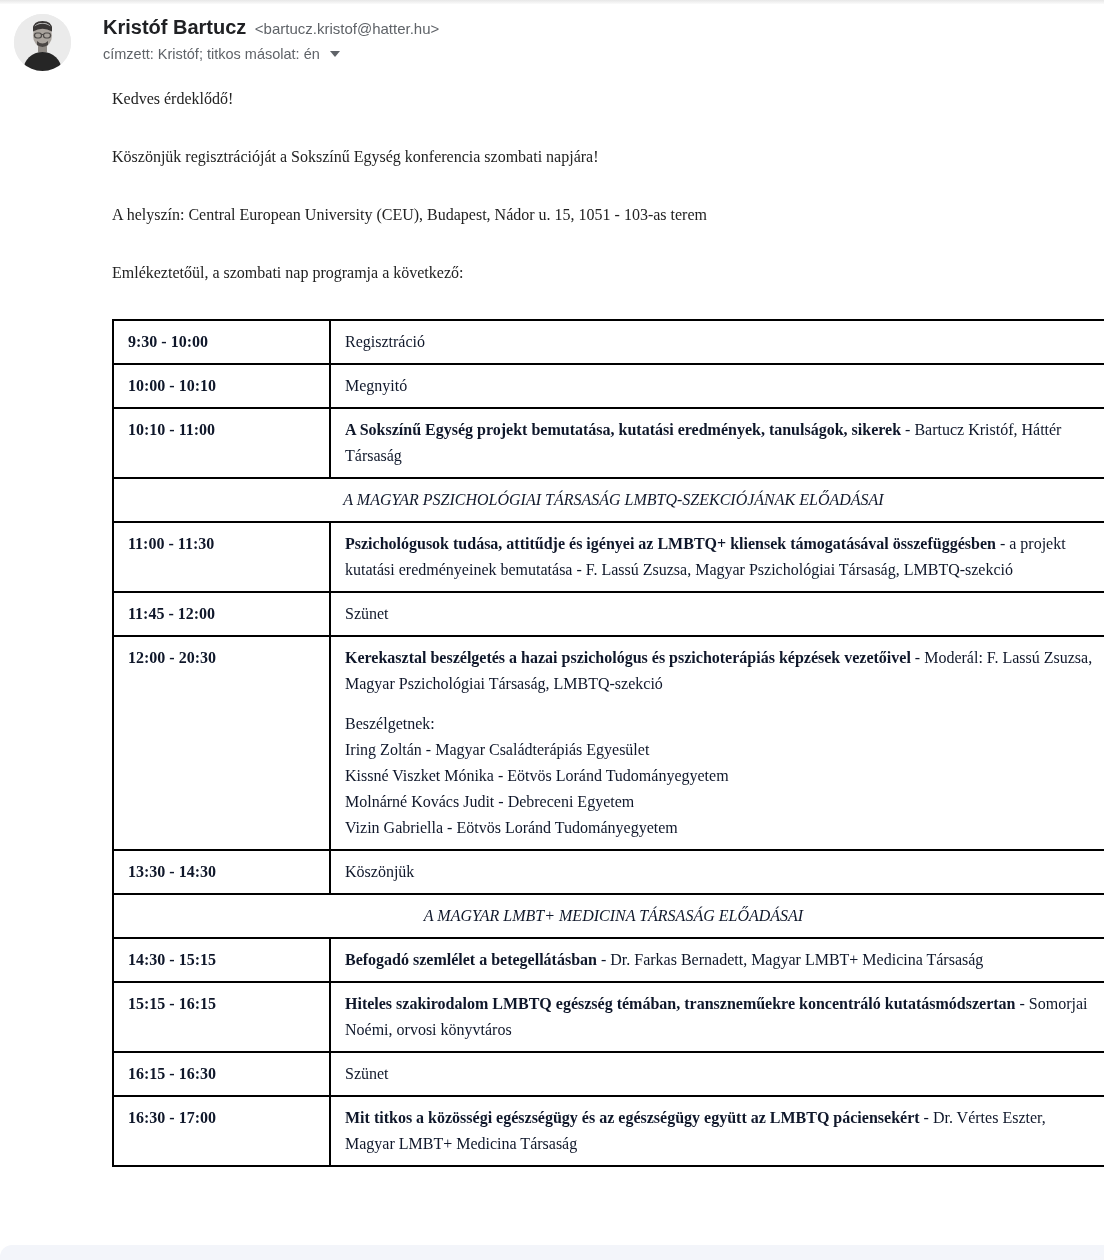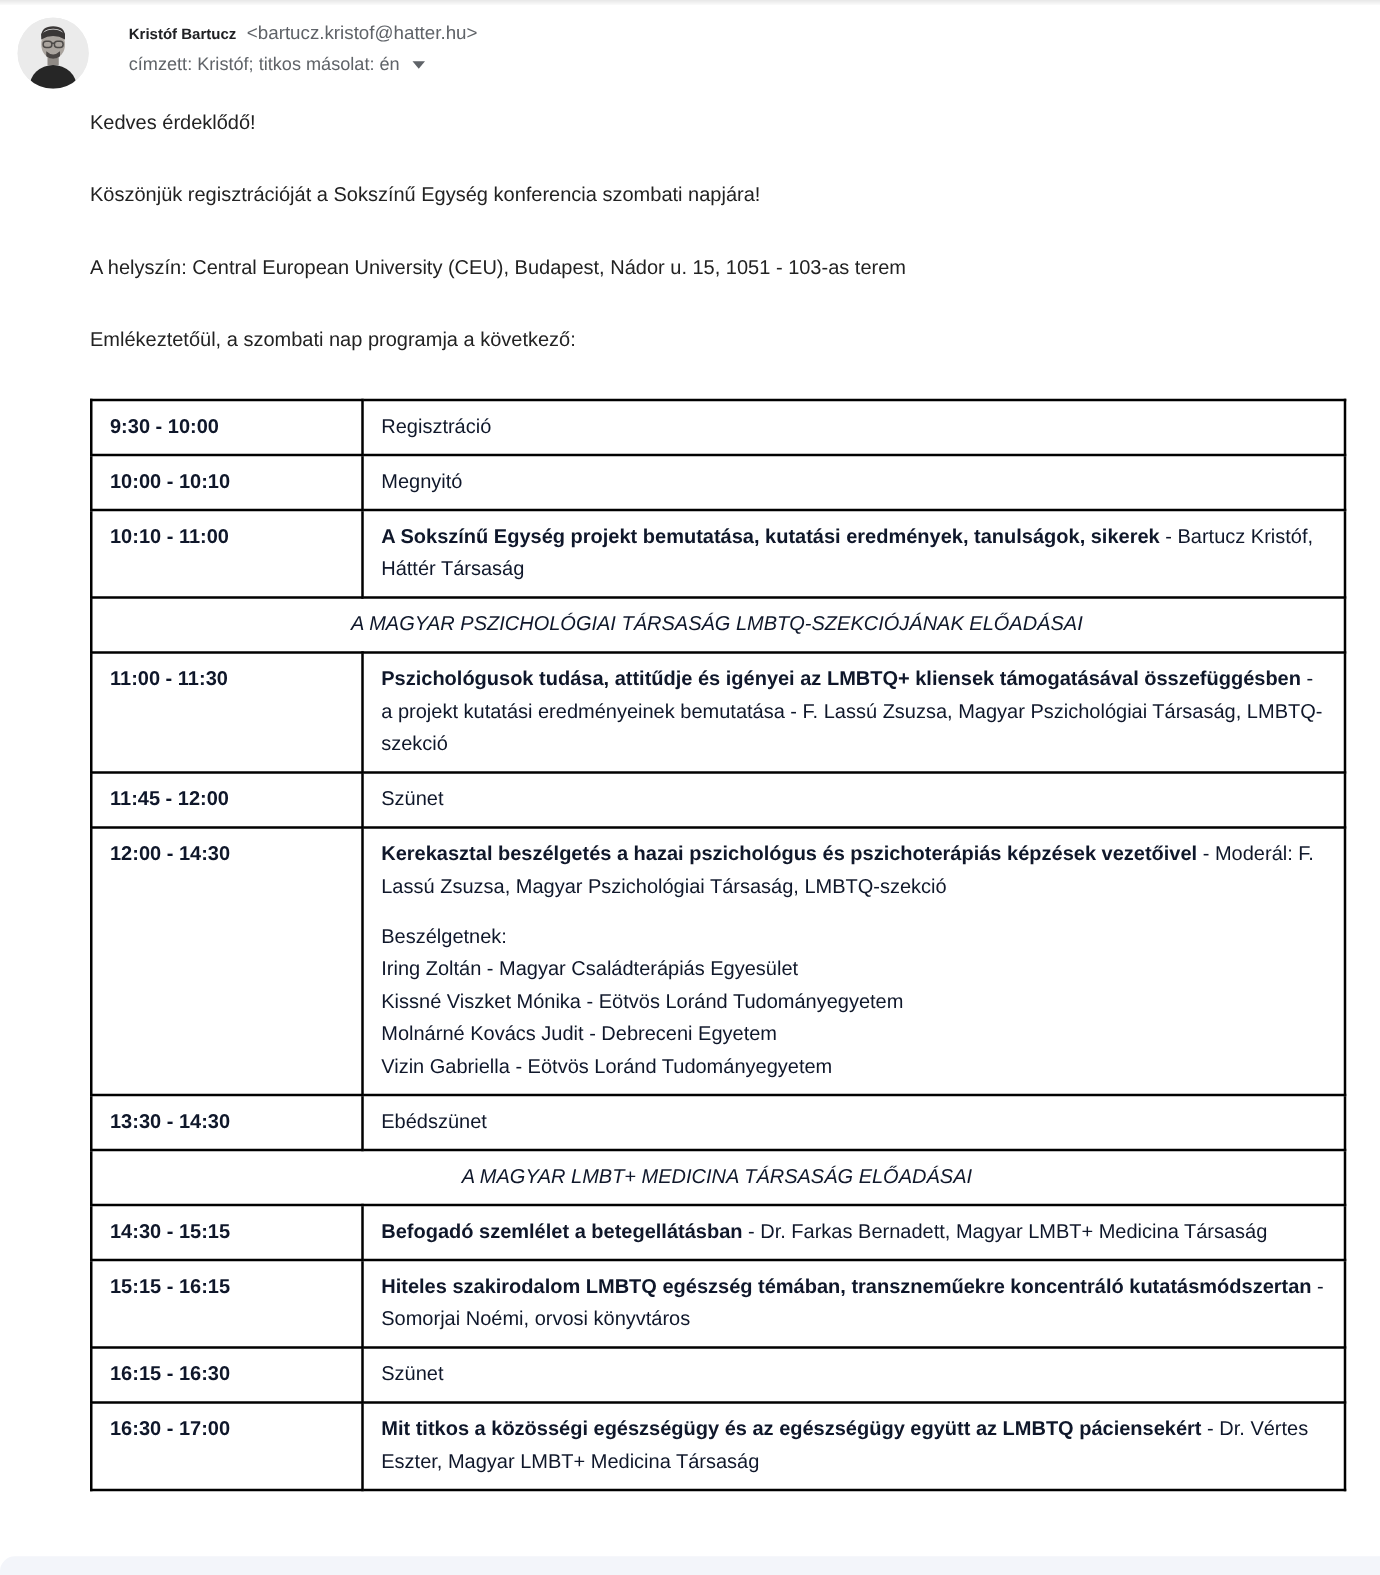--- a/index.html
+++ b/index.html
@@ -16,34 +16,34 @@
     background: linear-gradient(#e7e7e7, #fbfbfb);
   }
   .msg-header { position: relative; height: 71px; }
   .avatar {
     position: absolute; left: 14px; top: 14px;
     width: 57px; height: 57px; border-radius: 50%;
     overflow: hidden; background: #ebebeb;
   }
   .sender-block { position: absolute; left: 103px; top: 15px; }
   .sender-line { line-height: 24px; white-space: nowrap; }
-  .sender-name { font-weight: bold; font-size: 12px; color: #202124; }
+  .sender-name { font-weight: bold; font-size: 20px; color: #202124; }
   .sender-address { font-size: 15px; color: #5f6368; margin-left: 4px; }
   .recipients-line {
     margin-top: 3px; font-size: 14.5px; color: #5f6368;
     display: flex; align-items: center; cursor: pointer; line-height: 20px;
   }
   .caret {
     display: inline-block; margin-left: 10px;
     width: 0; height: 0;
     border-left: 5px solid transparent;
     border-right: 5px solid transparent;
     border-top: 6px solid #5f6368;
   }
-  .body-area { margin-left: 72px; margin-right: 100px; margin-top: 16px; }
+  .body-area { margin-left: 112px; margin-right: 100px; margin-top: 16px; font-family: Liberation Serif, serif; }
   .body-area p {
     font-size: 16px; line-height: 24px; color: #222222;
     margin-bottom: 34px;
   }
   .schedule-table {
     border-collapse: collapse;
     margin-top: 8px;
     width: 902px;
     table-layout: fixed;
     color: #0f172a;
@@ -135,35 +135,35 @@
             <div><span class="bold">Pszichológusok tudása, attitűdje és igényei az LMBTQ+ kliensek támogatásával összefüggésben</span><span> - a projekt kutatási eredményeinek bemutatása - F. Lassú Zsuzsa, Magyar Pszichológiai Társaság, LMBTQ-szekció</span></div>
           </td>
         </tr>
         <tr>
           <td class="time-cell">11:45 - 12:00</td>
           <td class="content-cell">
             <div><span>Szünet</span></div>
           </td>
         </tr>
         <tr>
-          <td class="time-cell">12:00 - 14:30</td>
+          <td class="time-cell">12:00 - 20:30</td>
           <td class="content-cell">
             <div><span class="bold">Kerekasztal beszélgetés a hazai pszichológus és pszichoterápiás képzések vezetőivel</span><span> - Moderál: F. Lassú Zsuzsa, Magyar Pszichológiai Társaság, LMBTQ-szekció</span></div>
             <div class="blank-line"></div>
             <div><span>Beszélgetnek:</span></div>
             <div><span>Iring Zoltán - Magyar Családterápiás Egyesület</span></div>
             <div><span>Kissné Viszket Mónika - Eötvös Loránd Tudományegyetem</span></div>
             <div><span>Molnárné Kovács Judit - Debreceni Egyetem</span></div>
             <div><span>Vizin Gabriella - Eötvös Loránd Tudományegyetem</span></div>
           </td>
         </tr>
         <tr>
           <td class="time-cell">13:30 - 14:30</td>
           <td class="content-cell">
-            <div><span>Ebédszünet</span></div>
+            <div><span>Köszönjük</span></div>
           </td>
         </tr>
         <tr>
           <td colspan="2" class="section-cell">A MAGYAR LMBT+ MEDICINA TÁRSASÁG ELŐADÁSAI</td>
         </tr>
         <tr>
           <td class="time-cell">14:30 - 15:15</td>
           <td class="content-cell">
             <div><span class="bold">Befogadó szemlélet a betegellátásban</span><span> - Dr. Farkas Bernadett, Magyar LMBT+ Medicina Társaság</span></div>
           </td>

